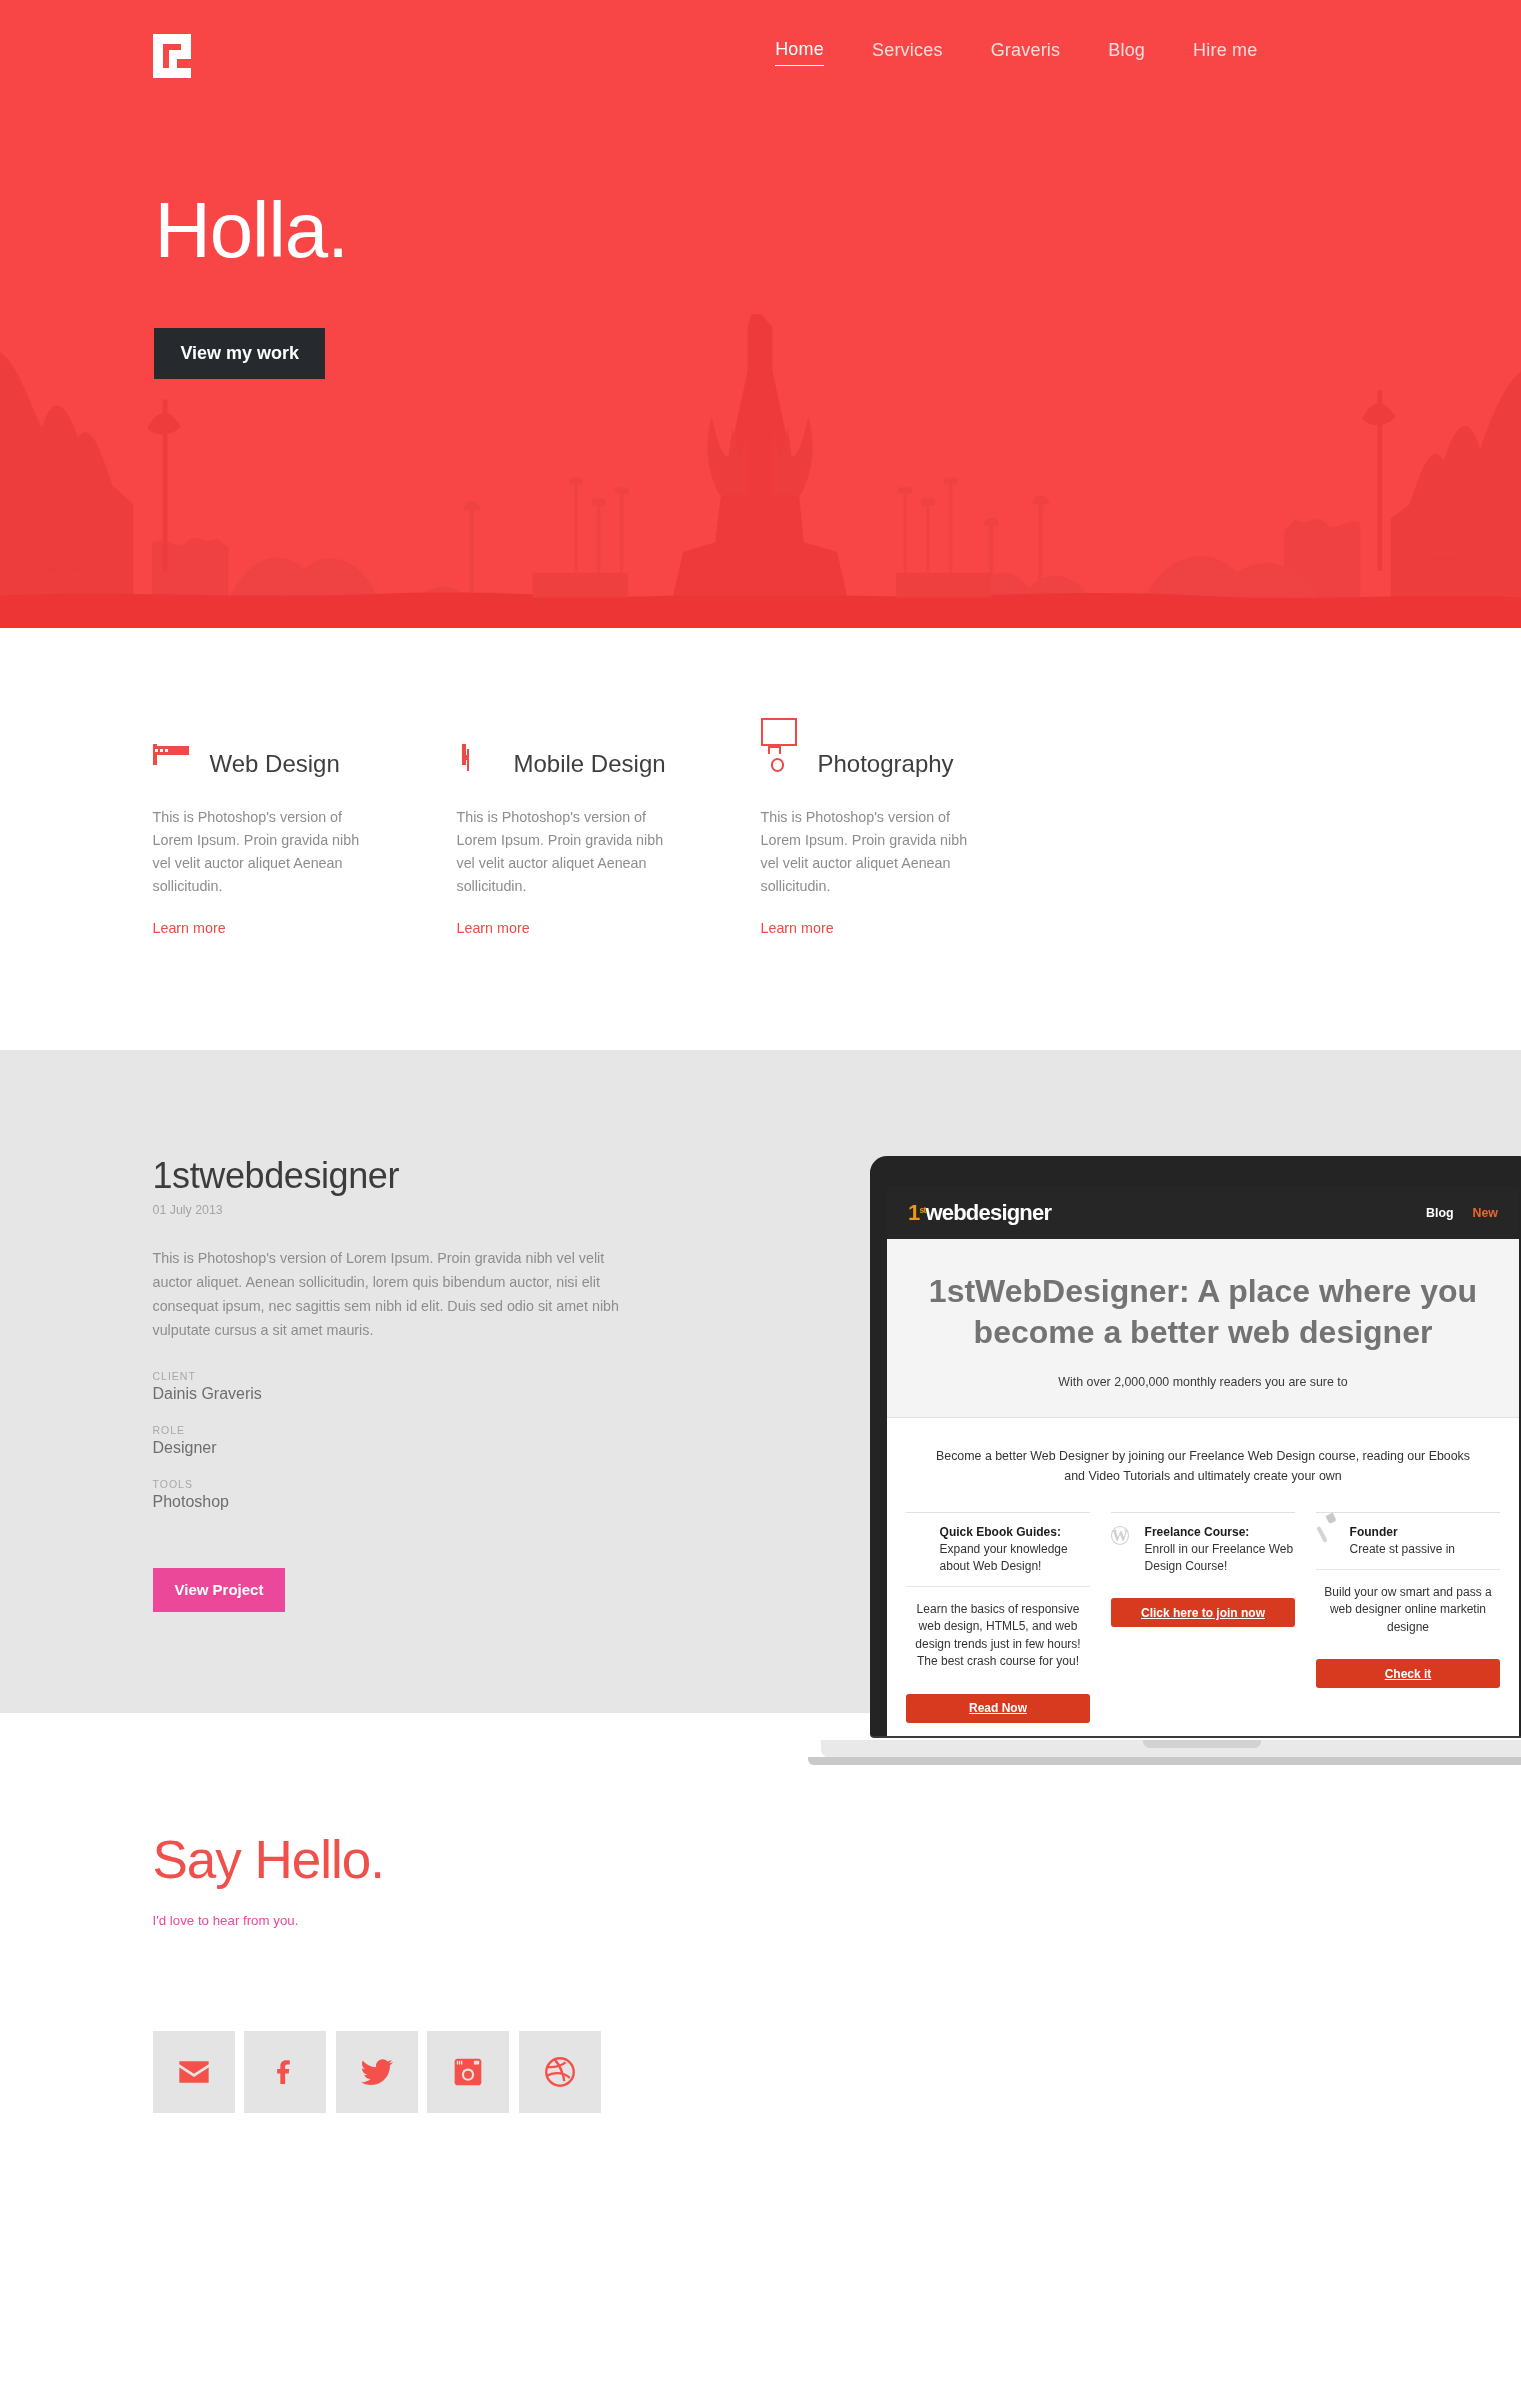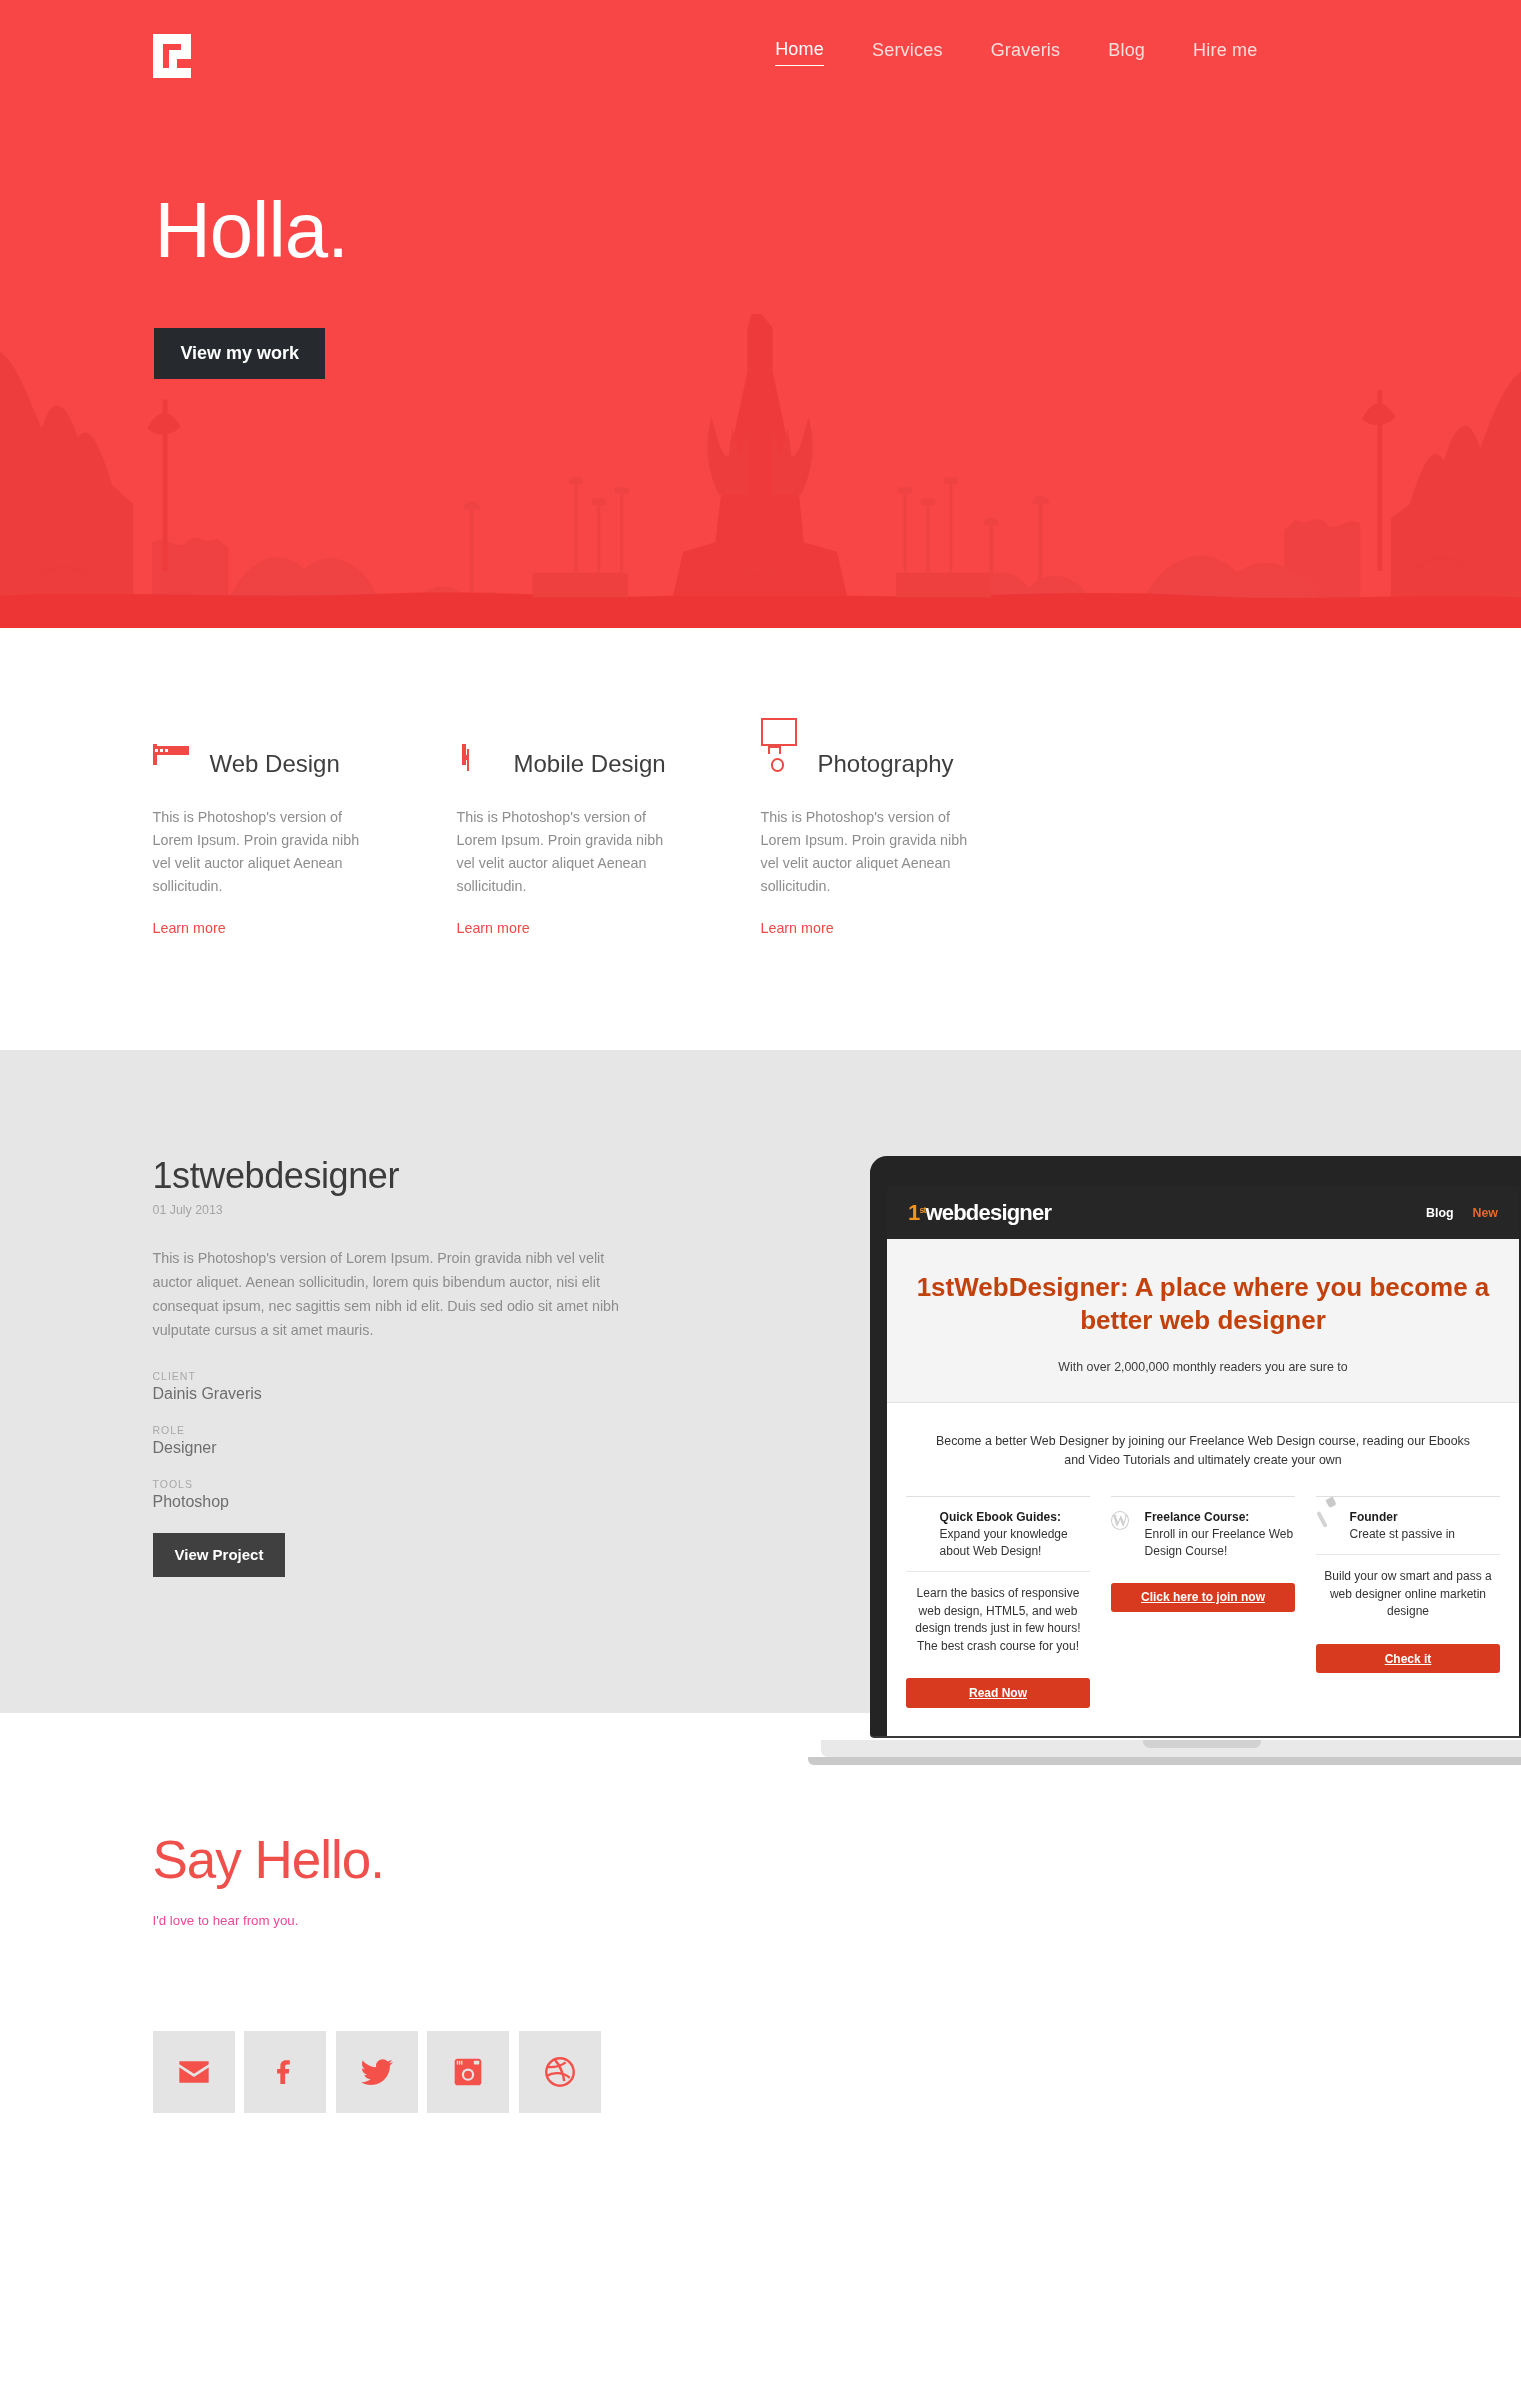--- a/index.html
+++ b/index.html
@@ -119,22 +119,22 @@
   
   .portfolio { background:#e6e6e6; position:relative; padding:105px 0 0; height:663px; }
   .pf-left { width:533px; }
   .pf-left h2 { font-size:36px; font-weight:300; color:#3c3c3c; letter-spacing:-0.4px; }
   .pf-date { font-size:12.4px; color:#a5a5a5; margin-top:6.7px; }
   .pf-desc { font-size:14.3px; line-height:1.68; color:#8d8d8d; margin-top:28.5px; width:480px; }
   .pf-meta { margin-top:28.5px; }
   .meta-label { font-size:10.5px; letter-spacing:1px; color:#a8a8a8; margin-top:21px; }
   .meta-val { font-size:16px; color:#6e6e6e; margin-top:2.9px; font-weight:300; }
   .btn-red {
-    display:inline-block; margin-top:22px;
-    background:#404040; color:#fff;
+    display:inline-block; margin-top:57px;
+    background:#ec4899; color:#fff;
     font-size:15px; font-weight:700;
     padding:13.3px 22px; text-decoration:none;
     border:none; cursor:pointer; font-family:inherit;
   }
 
   
   .laptop { position:absolute; left:870px; top:1156px; width:723px; z-index:4; }
   .lap-lid {
     width:666px; height:580px;
     background:#242424; border-radius:17px 17px 3.8px 3.8px;
@@ -157,21 +157,21 @@
   .site { width:100%; font-family:"Liberation Sans", sans-serif; }
   .site-nav { background:#262626; height:53px; display:flex; align-items:center; padding:0 21px; }
   .s-logo { display:flex; align-items:baseline; font-weight:700; font-size:22px; color:#fff; letter-spacing:-0.8px; }
   .s-logo .one { color:#f3941d; }
   .s-logo .sup { font-size:8.6px; color:#f3941d; vertical-align:super; position:relative; top:-6.7px; }
   .site-nav-links { margin-left:auto; display:flex; gap:19px; font-size:12.4px; font-weight:700; }
   .site-nav-links a { color:#fff; text-decoration:none; }
   .site-nav-links a.orange { color:#e8682c; }
 
   .site-hero { background:#f4f4f4; border-bottom:1px solid #e3e3e3; padding:32px 19px 28.5px; text-align:center; }
-  .site-hero h3 { font-size:26px; color:#c2410c; line-height:1.28; font-weight:700; }
+  .site-hero h3 { font-size:32px; color:#737373; line-height:1.28; font-weight:700; }
   .site-hero p { font-size:12.4px; color:#3b3b3b; margin-top:22px; }
 
   .site-sub { text-align:center; padding:28.5px 44px 0; font-size:12.4px; color:#333; line-height:1.6; }
 
   .site-cols { display:flex; padding:25px 19px 0; gap:21px; }
   .site-col { flex:1; border-top:1px solid #e0e0e0; padding-top:11.4px; }
   .col-head { display:flex; gap:8.6px; }
   .col-ico { width:25px; height:28.5px; flex:none; position:relative; }
   .pdf-ico { width:23px; height:27.6px; background:#d8d8d8; border-radius:1.9px 5.7px 1.9px 1.9px; position:relative; }
   .pdf-ico:after { content:""; position:absolute; right:0; top:0; border-width:0 6.7px 6.7px 0; border-style:solid; border-color:transparent #fff transparent transparent; }

